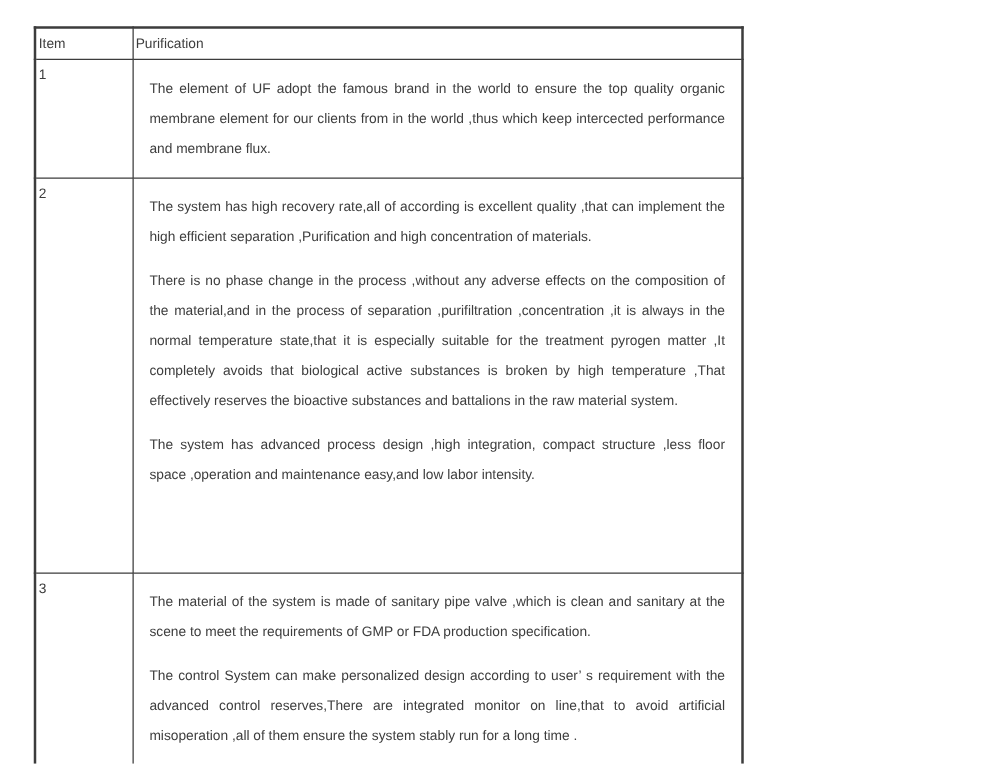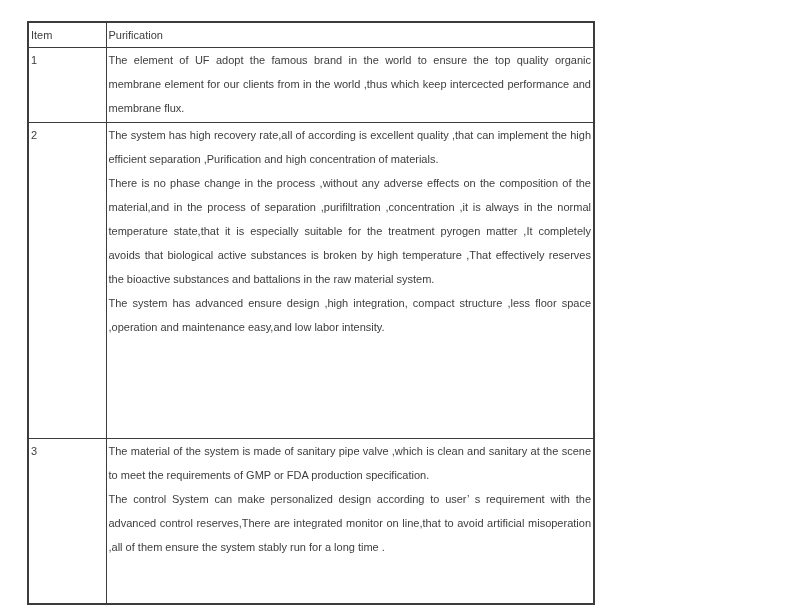--- a/index.html
+++ b/index.html
@@ -36,21 +36,21 @@
     padding: 0 2px;
     font-weight: normal;
     text-align: left;
     overflow: hidden;
   }
   .desc-table tr.header-row { height: 24px; }
   .desc-table tr.row-1 { height: 75px; }
   .desc-table tr.row-2 { height: 316px; }
   .desc-table tr.row-3 { height: 165px; }
   .desc-cell p {
-    margin: 0;
+    margin: 11px;
     padding: 0;
     text-align: justify;
   }
 </style>
 </head>
 <body>
 
 <div class="page">
   <table class="desc-table">
     <colgroup>
@@ -68,21 +68,21 @@
         <td class="item-cell">1</td>
         <td class="desc-cell">
           <p>The element of UF adopt the famous brand in the world to ensure the top quality organic membrane element for our clients from in the world ,thus which keep intercected performance and membrane flux.</p>
         </td>
       </tr>
       <tr class="row-2">
         <td class="item-cell">2</td>
         <td class="desc-cell">
           <p>The system has high recovery rate,all of according is excellent quality ,that can implement the high efficient separation ,Purification and high concentration of materials.</p>
           <p>There is no phase change in the process ,without any adverse effects on the composition of the material,and in the process of separation ,purifiltration ,concentration ,it is always in the normal temperature state,that it is especially suitable for the treatment pyrogen matter ,It completely avoids that biological active substances is broken by high temperature ,That effectively reserves the bioactive substances and battalions in the raw material system.</p>
-          <p>The system has advanced ensure design ,high integration, compact structure ,less floor space ,operation and maintenance easy,and low labor intensity.</p>
+          <p>The system has advanced process design ,high integration, compact structure ,less floor space ,operation and maintenance easy,and low labor intensity.</p>
         </td>
       </tr>
       <tr class="row-3">
         <td class="item-cell">3</td>
         <td class="desc-cell">
           <p>The material of the system is made of sanitary pipe valve ,which is clean and sanitary at the scene to meet the requirements of GMP or FDA production specification.</p>
           <p>The control System can make personalized design according to user’ s requirement with the advanced control reserves,There are integrated monitor on line,that to avoid artificial misoperation ,all of them ensure the system stably run for a long time .</p>
         </td>
       </tr>
     </tbody>

